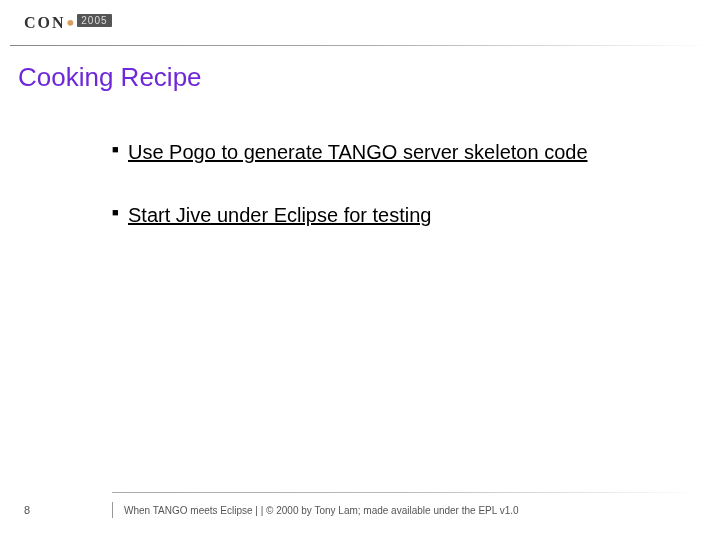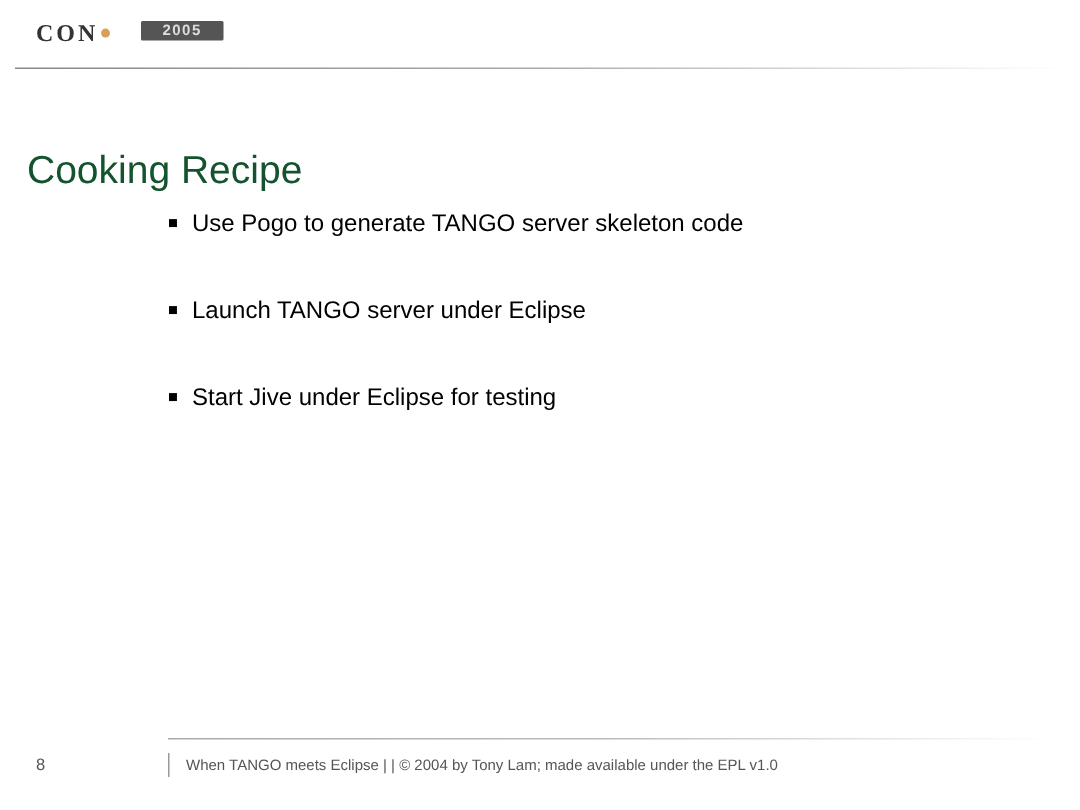--- a/index.html
+++ b/index.html
@@ -71,64 +71,64 @@
     color: #333;
   }
   .con-logo .con .dot {
     color: #d9a05b;
     font-size: 22px;
     line-height: 16px;
     vertical-align: -2px;
     margin: 0 1px;
   }
   .con-logo .year {
-    margin-left: 17px;
-    padding: 1px 14px;
+    margin-left: 0;
+    padding: 1px 4px;
     background: #555;
     color: #ddd;
     font-size: 10px;
-    font-weight: bold;
+    font-weight: normal;
     letter-spacing: 1px;
     border-radius: 1px;
   }
   .divider-top {
     position: absolute;
     top: 45px;
     left: 10px;
     right: 10px;
     height: 1px;
     background: linear-gradient(to right, #888 0%, #aaa 50%, rgba(170,170,170,0) 100%);
   }
   .title {
     position: absolute;
     top: 62px;
     left: 18px;
     font-size: 26px;
-    color: #14532d;
+    color: #6d28d9;
     font-weight: normal;
-    margin-top: 36px;
   }
   .content {
     position: absolute;
     top: 140px;
     left: 112px;
     right: 60px;
   }
   .content ul {
     list-style: none;
     padding: 0;
     margin: 0;
   }
   .content li {
     position: relative;
     padding-left: 16px;
-    font-size: 16px;
+    font-size: 20px;
     color: #000;
     line-height: 1.25;
     margin-bottom: 38px;
+    text-decoration: underline;
   }
   .content li::before {
     content: "■";
     position: absolute;
     left: 0;
     top: 3px;
     font-size: 11px;
     color: #000;
   }
   .footer {
@@ -179,23 +179,22 @@
   </div>
 </div>
 
 <div class="divider-top"></div>
 
 <div class="title">Cooking Recipe</div>
 
 <div class="content">
   <ul>
     <li>Use Pogo to generate TANGO server skeleton code</li>
-    <li>Launch TANGO server under Eclipse</li>
     <li>Start Jive under Eclipse for testing</li>
   </ul>
 </div>
 
 <div class="footer">
   <div class="page-num">8</div>
   <div class="footer-line"></div>
   <div class="footer-sep"></div>
-  <div class="footer-text">When TANGO meets Eclipse  |    |  © 2004 by Tony Lam; made available under the EPL v1.0</div>
+  <div class="footer-text">When TANGO meets Eclipse  |    |  © 2000 by Tony Lam; made available under the EPL v1.0</div>
 </div>
 
 </body></html>

